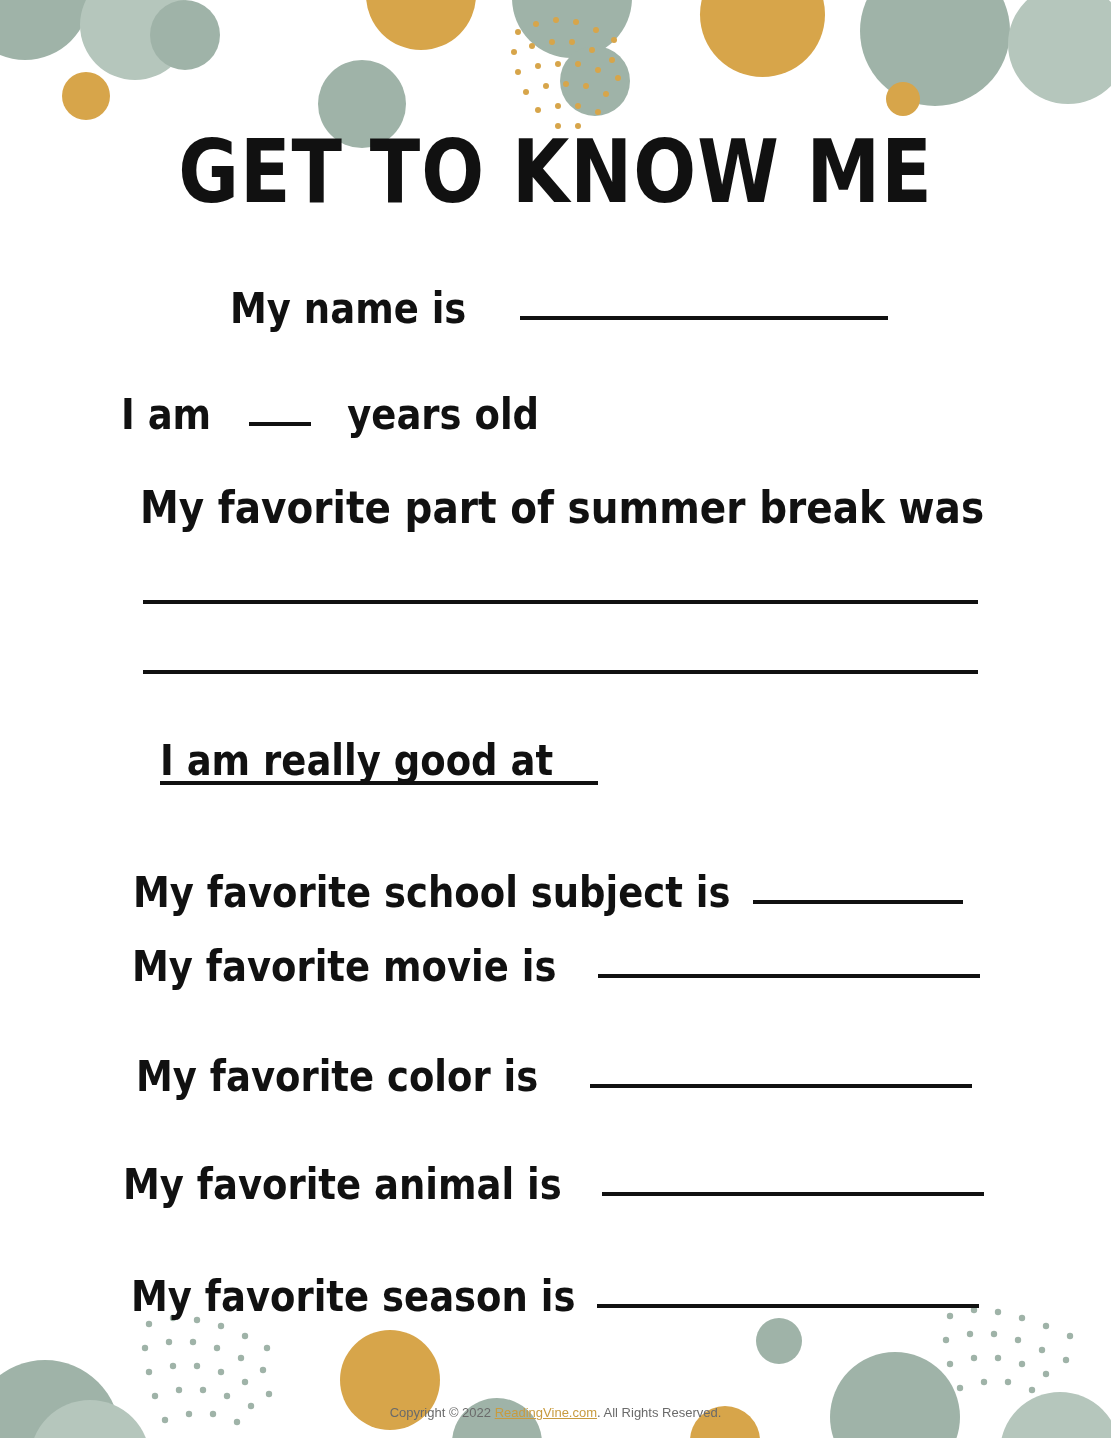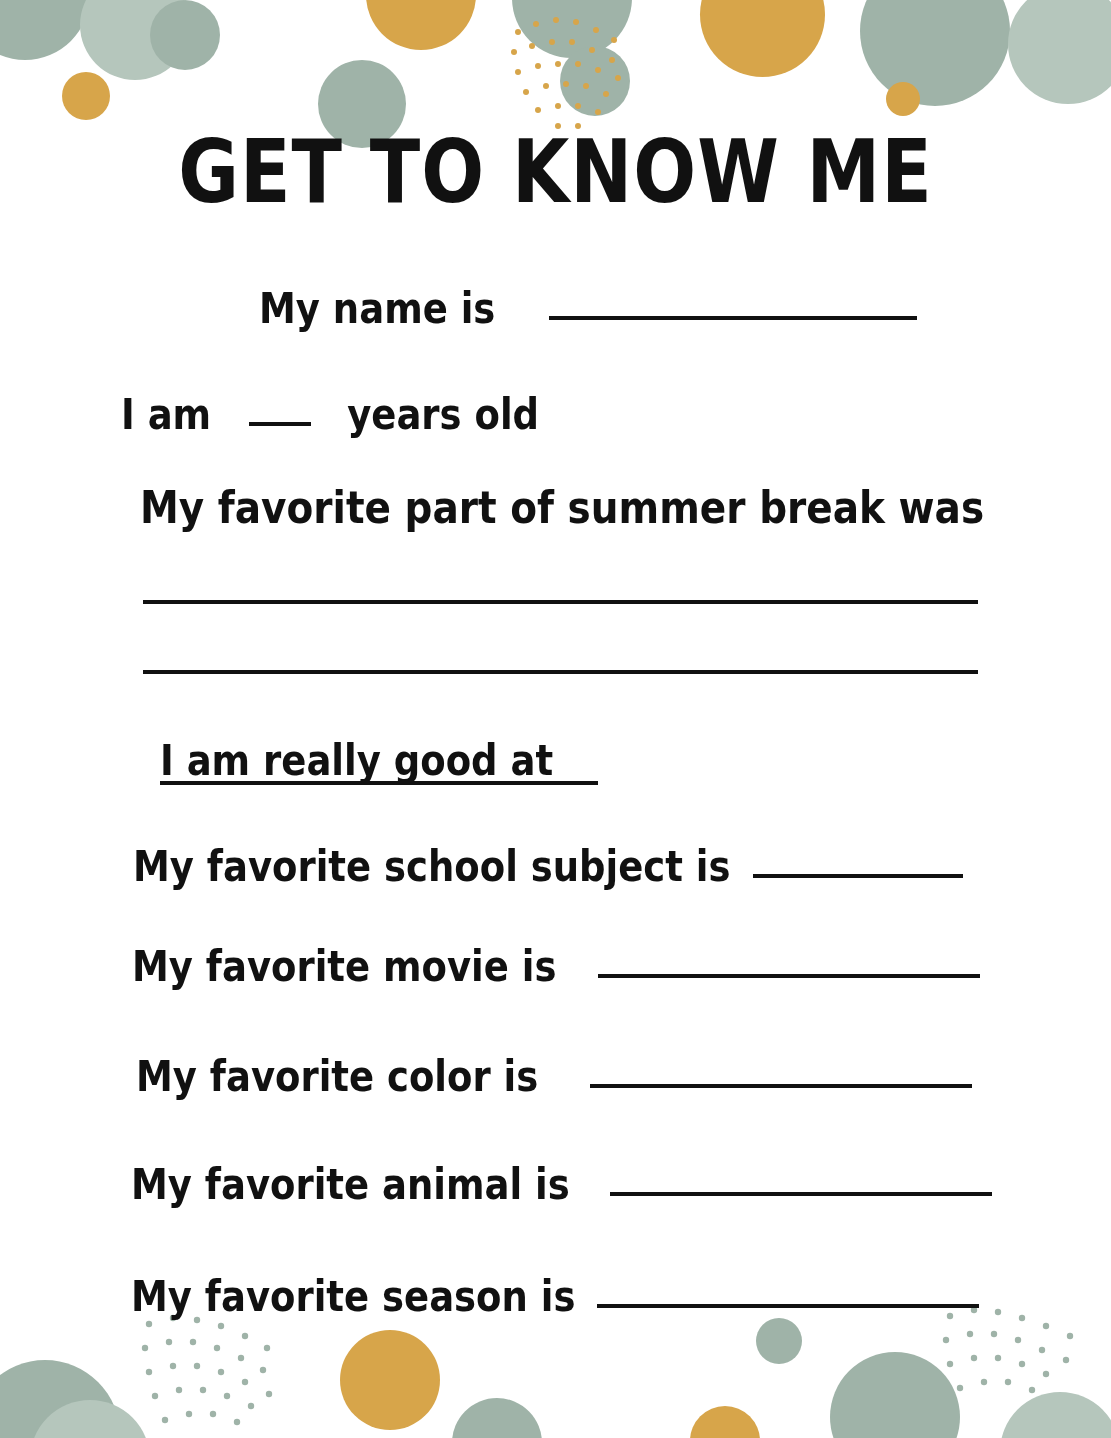--- a/index.html
+++ b/index.html
@@ -234,21 +234,21 @@
           <circle cx="78" cy="82" r="3.2"></circle>
         <circle cx="102" cy="90" r="3.2"></circle>
       </g>
     </svg>
   </div>
 
   <div class="title">GET TO KNOW ME</div>
 
   <div class="form">
 
-    <div class="row" style="left:230px; top:20px;margin-left:29px;">
+    <div class="row" style="left:230px; top:20px;">
       <span class="q">My name is</span>
       <span class="rule" style="width:368px; margin-left:54px;"></span>
     </div>
 
     <div class="row" style="left:121px; top:126px;gap:32px;">
       <span class="q">I am</span>
       <span class="inline-blank"></span>
       <span class="q">years old</span>
     </div>
 
@@ -256,41 +256,44 @@
       <span class="q big">My favorite part of summer break was</span>
     </div>
     <div class="longline" style="left:143px; top:330px; width:835px;"></div>
     <div class="longline" style="left:143px; top:400px; width:835px;"></div>
 
     <div class="row" style="left:138px; top:472px;flex-direction:column;">
       <span class="q">I am really good at</span>
       <span class="rule" style="width:438px; margin-left:22px;"></span>
     </div>
 
-    <div class="row" style="left:133px; top:578px;">
+    <div class="row" style="left:133px; top:604px;">
       <span class="q">My favorite school subject is</span>
       <span class="rule" style="width:210px; margin-left:22px;"></span>
     </div>
 
     <div class="row" style="left:132px; top:678px;justify-content:center;">
       <span class="q">My favorite movie is</span>
       <span class="rule" style="width:382px; margin-left:42px;"></span>
     </div>
 
     <div class="row" style="left:136px; top:788px;">
       <span class="q">My favorite color is</span>
       <span class="rule" style="width:382px; margin-left:52px;"></span>
     </div>
 
-    <div class="row" style="left:131px; top:896px;">
+    <div class="row" style="left:123px; top:896px;">
       <span class="q">My favorite animal is</span>
       <span class="rule" style="width:382px; margin-left:40px;"></span>
     </div>
 
     <div class="row" style="left:131px; top:1008px;">
       <span class="q">My favorite season is</span>
       <span class="rule" style="width:382px; margin-left:22px;"></span>
     </div>
 
   </div>
 
+  <div class="footer">
+    <span>Copyright © 2022 </span><span class="brand">ReadingVine.com</span><span>. All Rights Reserved.</span>
+  </div>
 
 </div>
 
 </body></html>

